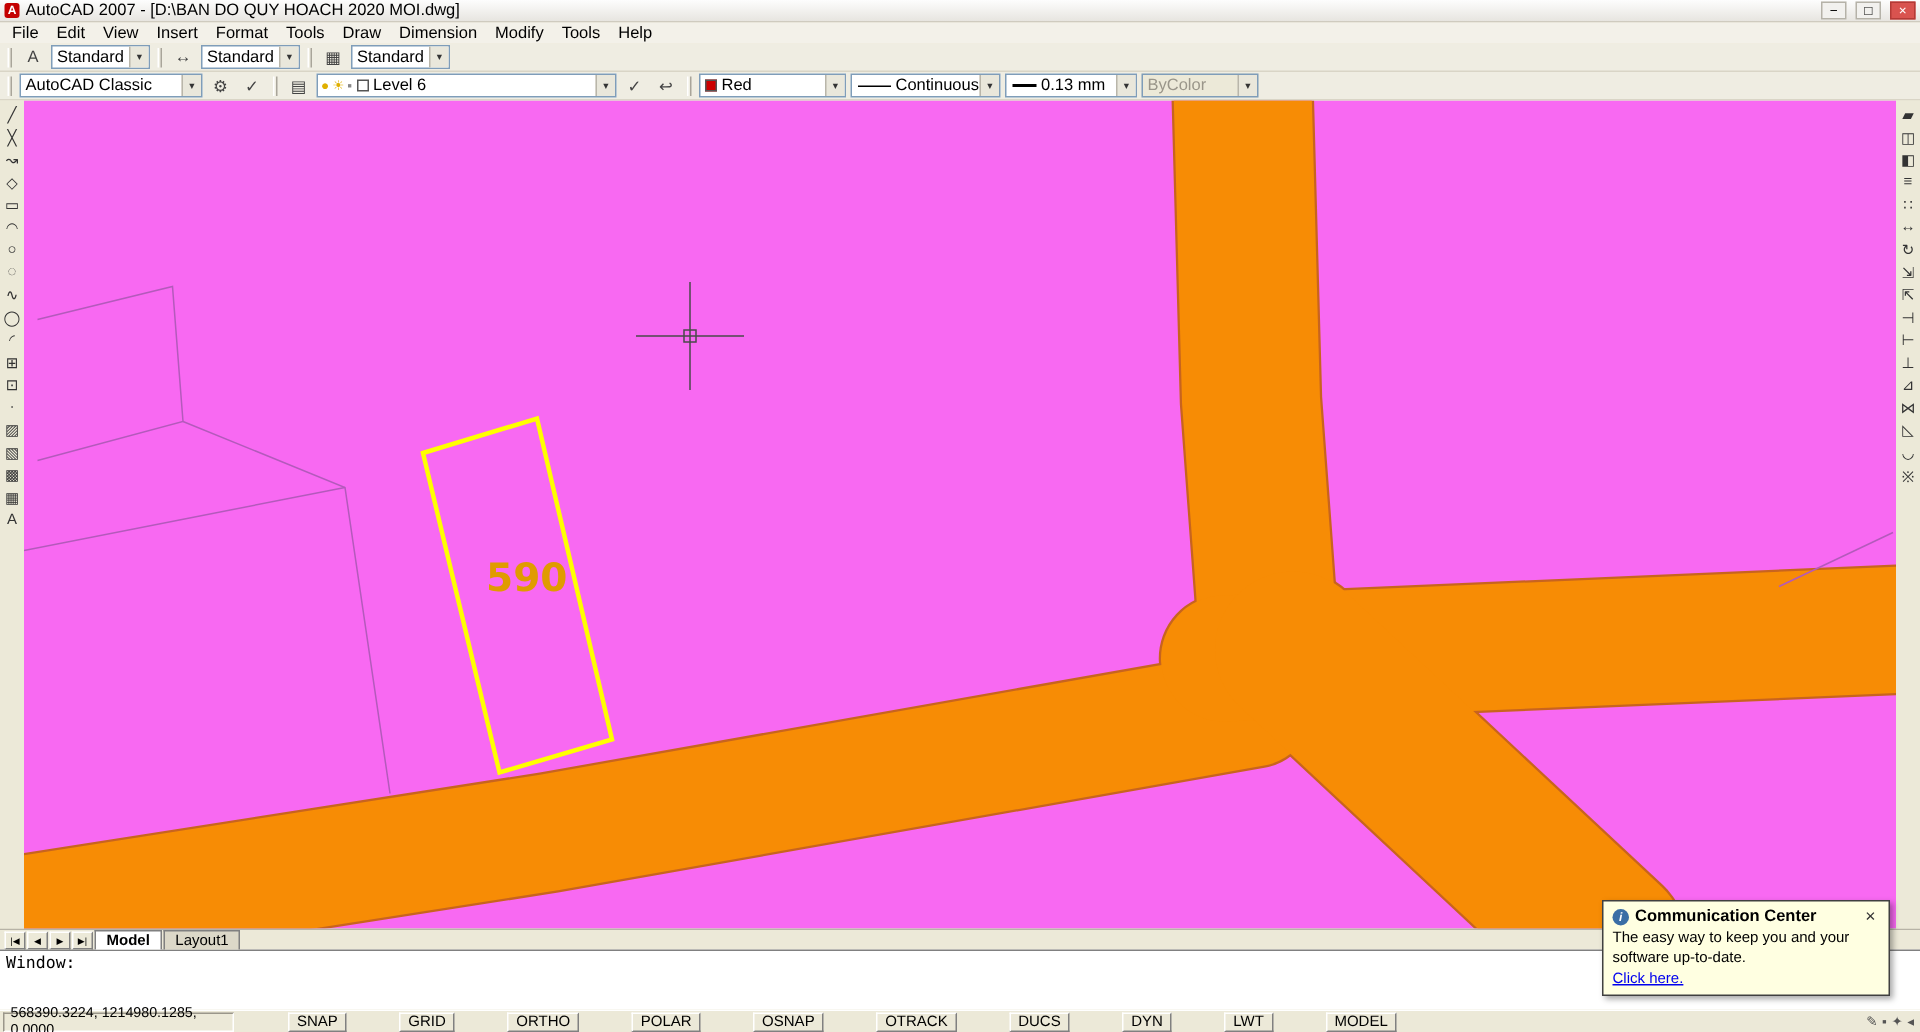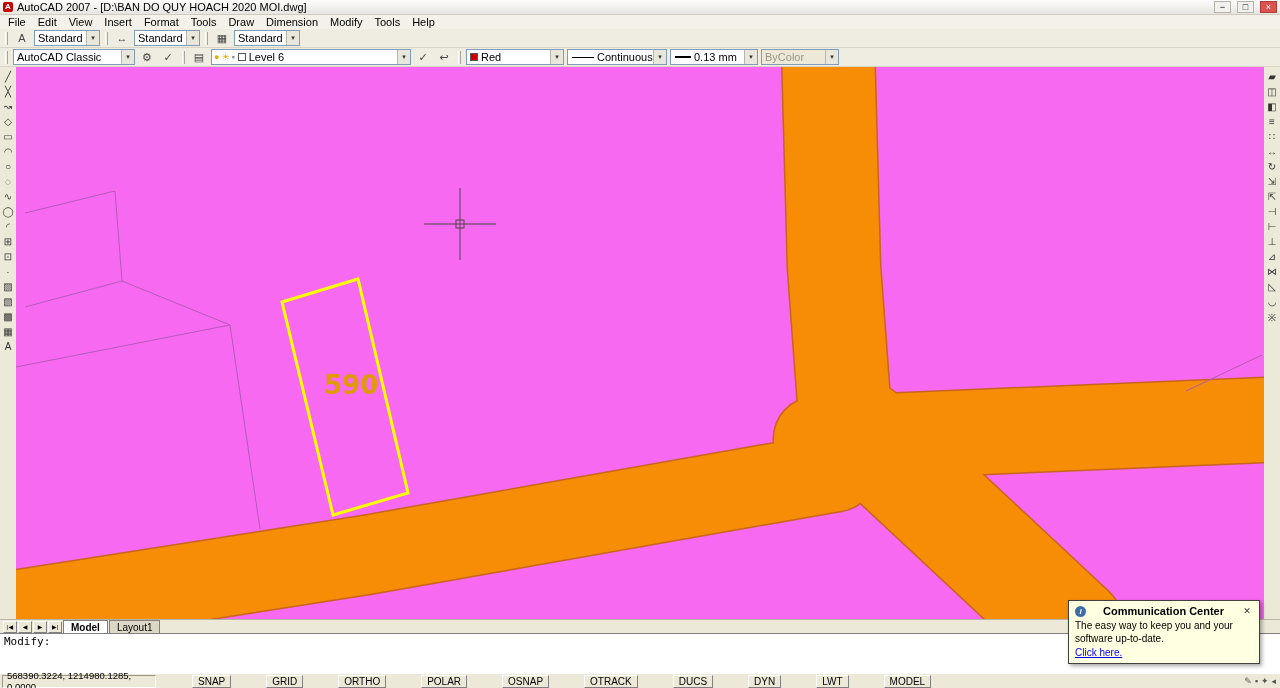--- a/index.html
+++ b/index.html
@@ -57,21 +57,21 @@
 #coords{width:154px;height:13px;display:flex;align-items:center;padding:0 4px;border:1px solid;border-color:#9a968a #fff #fff #9a968a;font-size:9.5px;flex:0 0 auto;}
 #status-buttons{display:flex;align-items:center;gap:2px;}
 .status-btn{height:13px;display:flex;align-items:center;padding:0 5px;font-size:10px;border:1px solid;border-color:#fff #808080 #808080 #fff;background:#ECE9D8;margin-left:33px;}
 #tray{margin-left:auto;display:flex;align-items:center;gap:3px;padding-right:2px;}
 .tray-icon{font-size:9px;color:#555;}
 
 
 #balloon{position:absolute;right:20px;bottom:24px;width:192px;background:#FFFFE1;border:1px solid #404040;box-shadow:2px 2px 4px rgba(0,0,0,.35);padding:4px 6px 5px;z-index:20;}
 #balloon-header{display:flex;align-items:center;gap:4px;}
 #balloon-info-icon{width:11px;height:11px;border-radius:50%;background:#3A6EA5;color:#fff;font-size:8px;font-weight:bold;font-style:italic;display:flex;align-items:center;justify-content:center;flex:0 0 auto;}
-#balloon-title{font-weight:bold;font-size:11px;flex:1;text-align:center;}
+#balloon-title{font-weight:bold;font-size:11px;flex:1;}
 #balloon-close{font-size:9px;width:12px;height:12px;display:flex;align-items:center;justify-content:center;color:#333;}
 #balloon-body{font-size:10px;margin-top:3px;line-height:1.25;}
 #balloon-link{font-size:10px;color:#0000EE;text-decoration:underline;margin-top:2px;display:inline-block;}
 </style>
 </head>
 <body>
 
 <div id="titlebar">
   <span id="app-icon">A</span>
   <span id="title-text">AutoCAD 2007 - [D:\BAN DO QUY HOACH 2020 MOI.dwg]</span>
@@ -228,21 +228,21 @@
       <div class="tab-arrow">▶</div>
       <div class="tab-arrow">▶|</div>
     </div>
   <div id="tab-list">
       <div class="tab active">Model</div>
       <div class="tab">Layout1</div>
     </div>
 </div>
 
 <div id="commandarea">
-  <div id="command-prompt">Modify:</div>
+  <div id="command-prompt">Window:</div>
 </div>
 
 <div id="statusbar">
   <div id="coords">568390.3224, 1214980.1285, 0.0000</div>
   <div id="status-buttons">
       <div class="status-btn">SNAP</div>
       <div class="status-btn">GRID</div>
       <div class="status-btn">ORTHO</div>
       <div class="status-btn">POLAR</div>
       <div class="status-btn">OSNAP</div>

